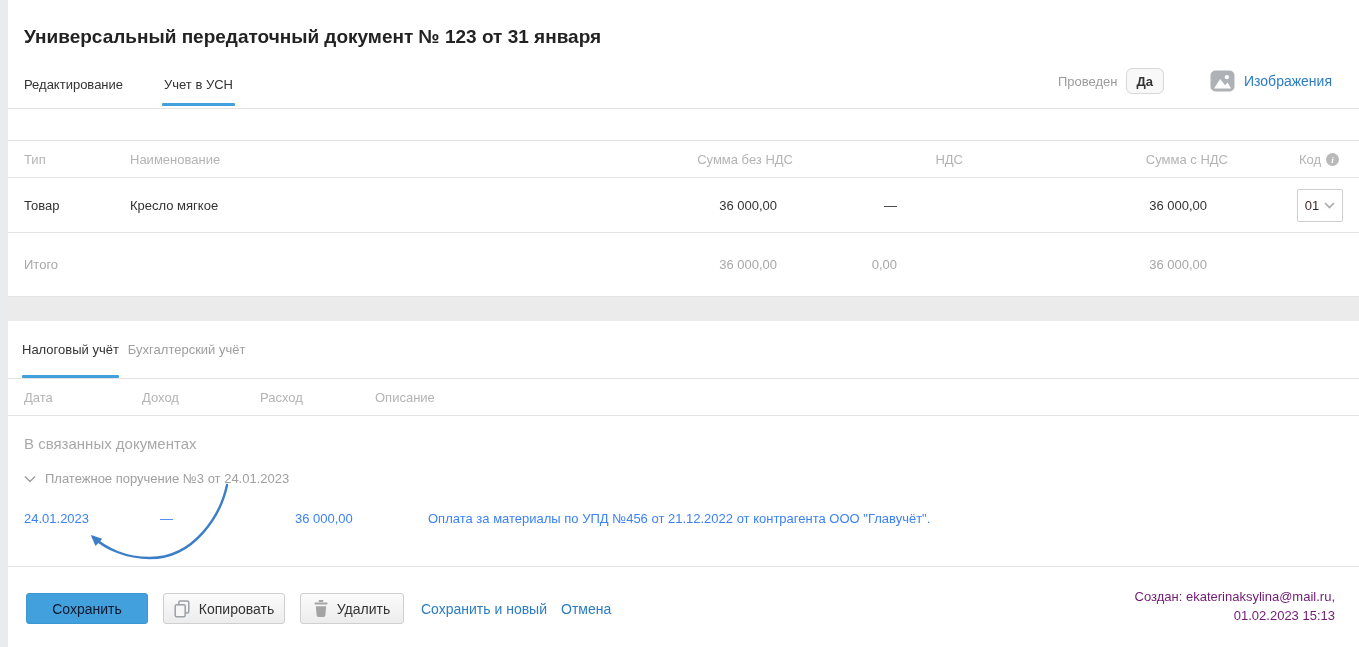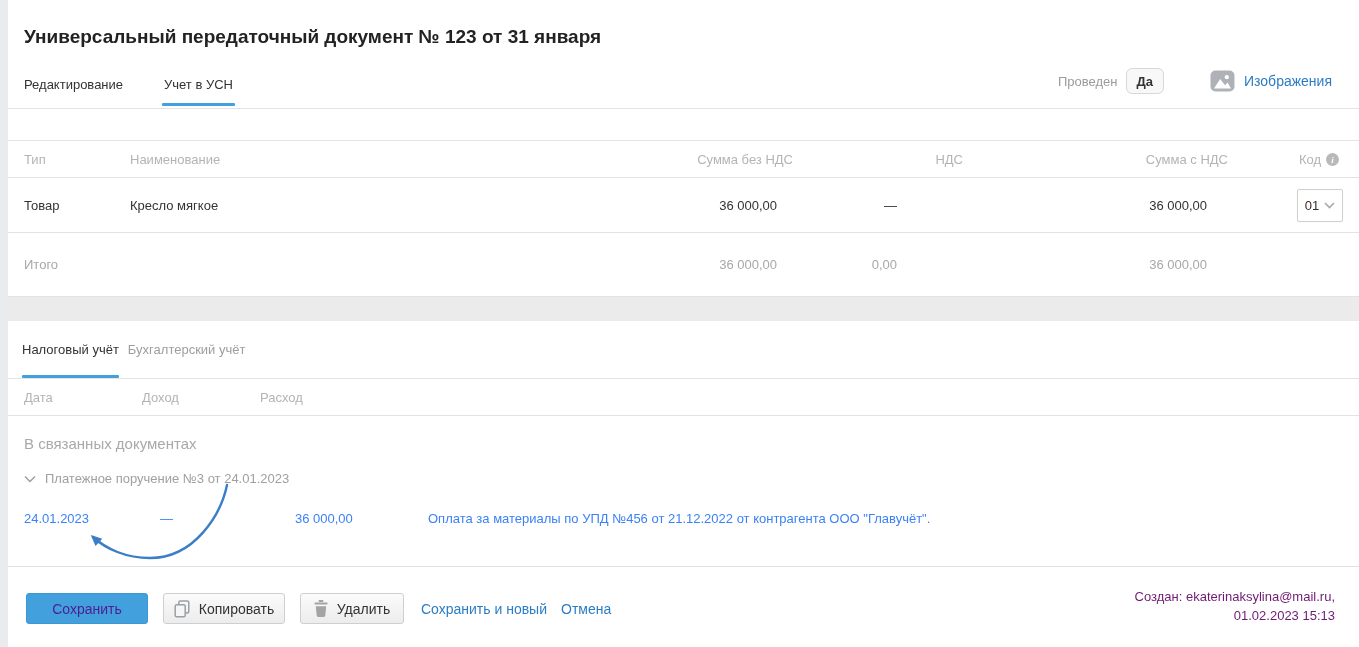--- a/index.html
+++ b/index.html
@@ -114,21 +114,21 @@
 
   
   .footer { position: relative; height: 81px; border-top: 1px solid #e0e0e0; background: #fff; }
   .footer-buttons { position: absolute; left: 18px; top: 26px; display: flex; align-items: center; }
   .btn {
     height: 31px; border-radius: 3px; font-size: 14px; cursor: pointer;
     display: inline-flex; align-items: center; justify-content: center;
     font-family: "Liberation Sans", sans-serif;
   }
   .btn-primary {
-    width: 122px; background: #42a0dc; border: 1px solid #3c97d2; color: #4c1d95;
+    width: 122px; background: #42a0dc; border: 1px solid #3c97d2; color: #0f172a;
   }
   .btn-gray {
     background: linear-gradient(#fbfbfb, #ececec); border: 1px solid #cfcfcf;
     color: #333; gap: 9px; padding: 0 16px;
   }
   .btn-copy { width: 122px; margin-left: 15px; }
   .btn-delete { width: 104px; margin-left: 15px; }
   .link { color: #2b7cc4; font-size: 14px; cursor: pointer; text-decoration: none; }
   .link-savenew { margin-left: 17px; }
   .link-cancel { margin-left: 14px; }
@@ -208,20 +208,21 @@
 
   <div class="subtabs">
     <div class="subtab active">Налоговый учёт</div>
     <div class="subtab">Бухгалтерский учёт</div>
   </div>
 
   <div class="grid-acc acc-head">
     <div>Дата</div>
     <div>Доход</div>
     <div>Расход</div>
+    <div>Описание</div>
   </div>
 
   <div class="acc-body">
     <div class="linked-title">В связанных документах</div>
 
     <div class="group-row">
       <span style="display:inline-flex">
         <svg width="12" height="8" viewBox="0 0 12 8">
             <path d="M1 1.5 L6 6.5 L11 1.5" fill="none" stroke="#9e9e9e" stroke-width="1.5"></path>
           </svg>

